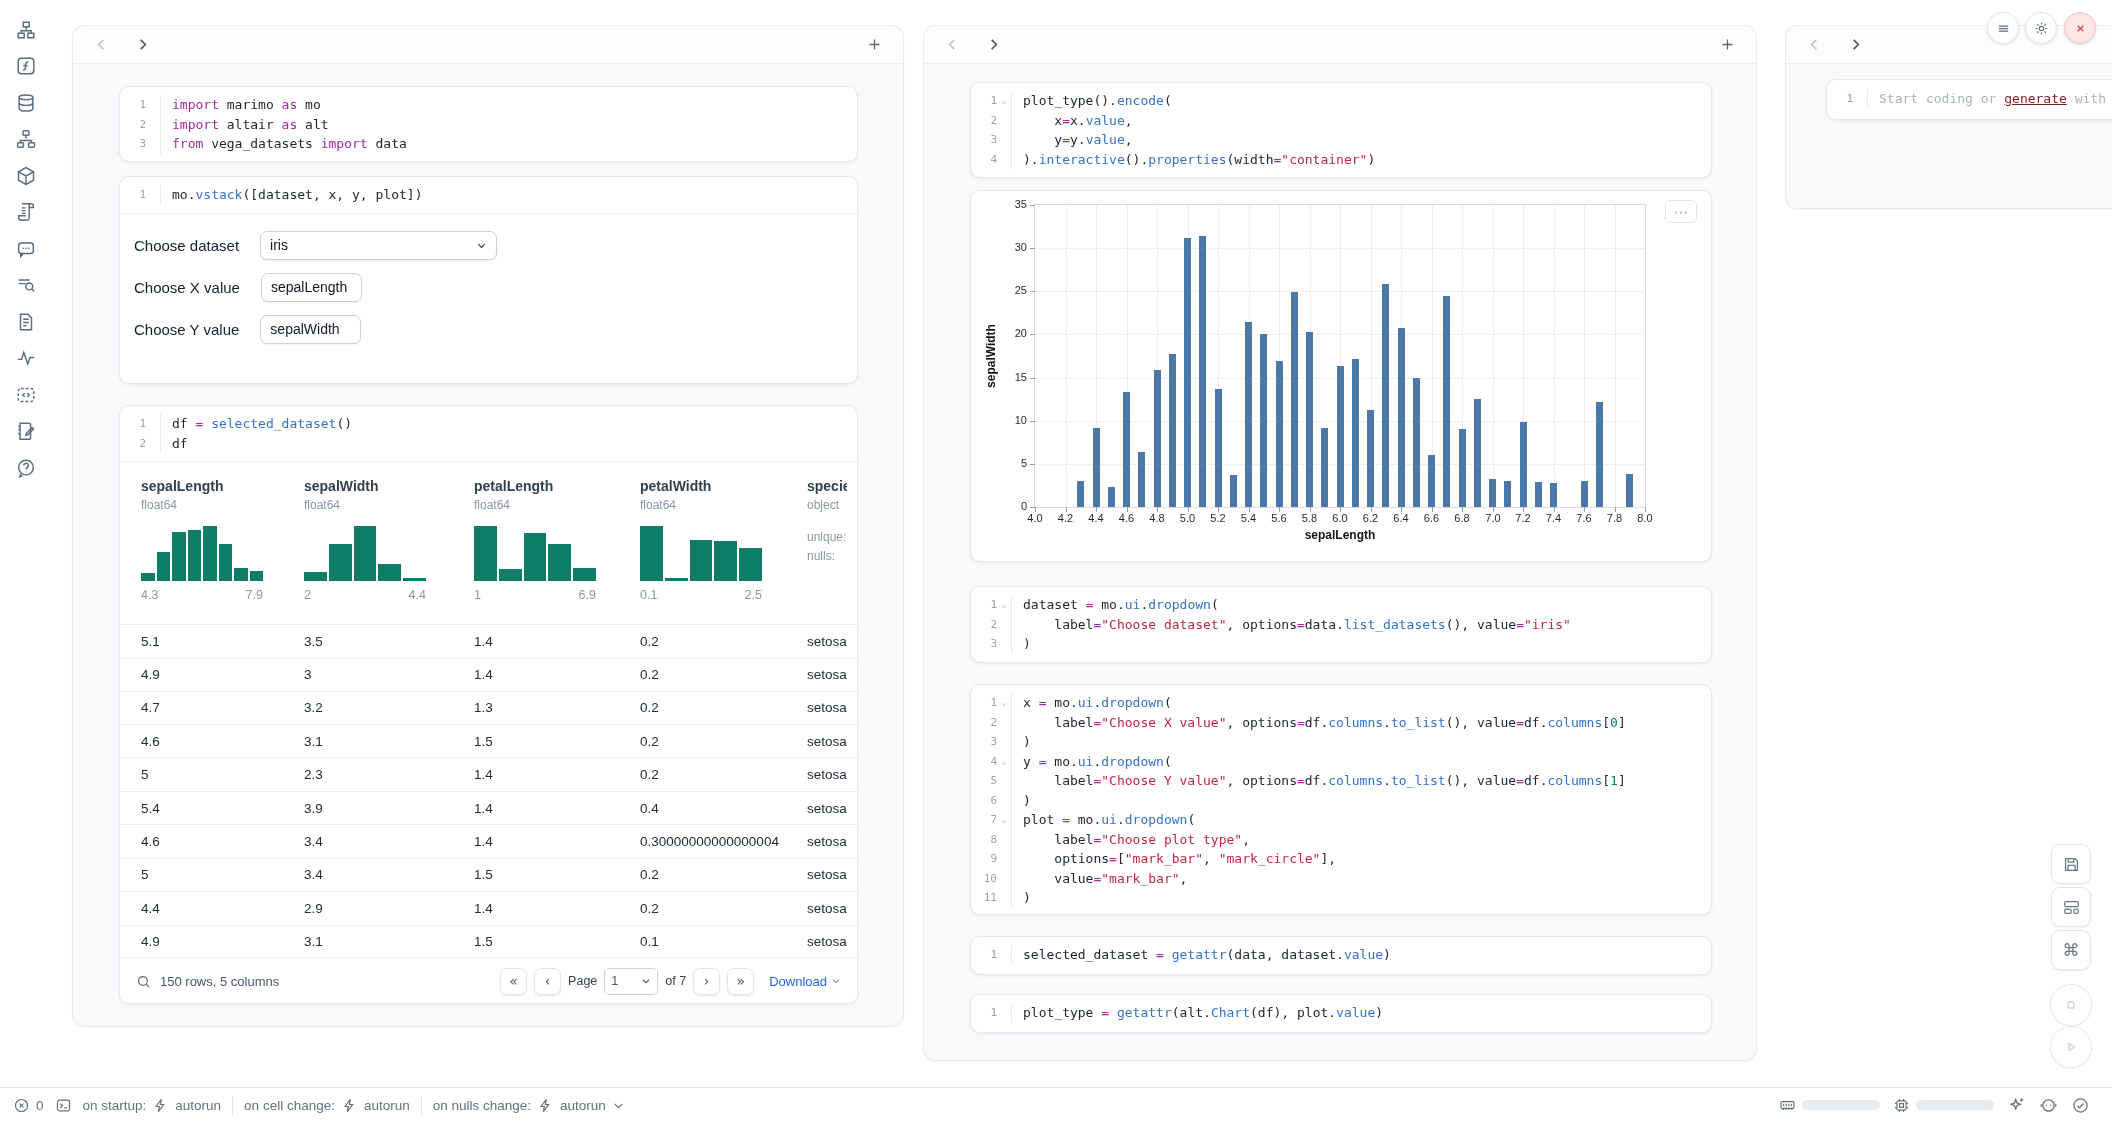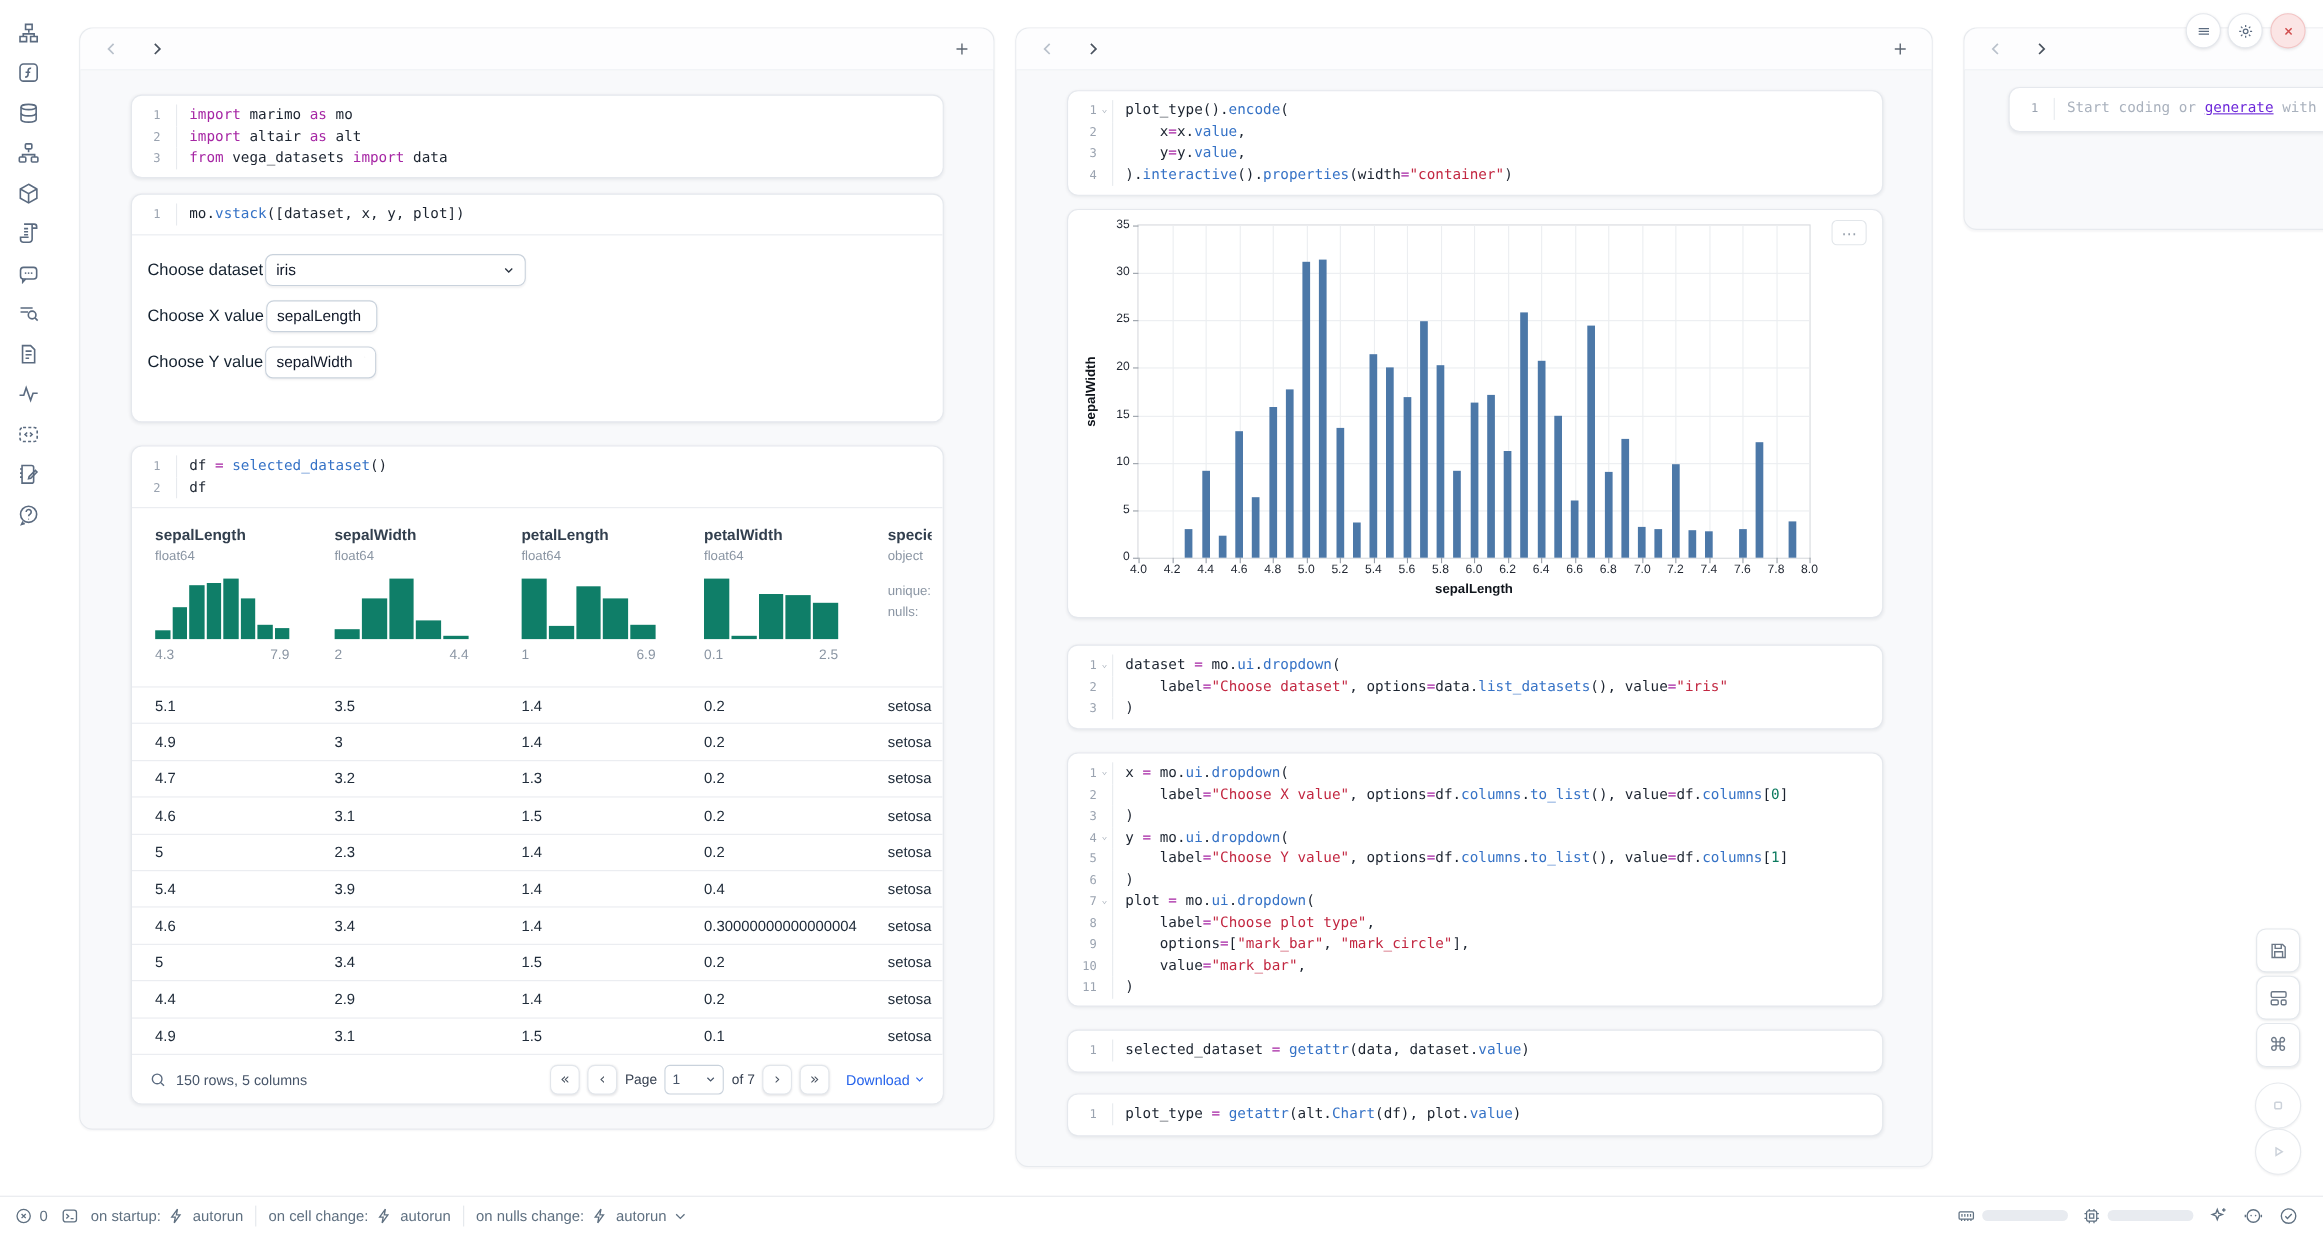--- a/index.html
+++ b/index.html
@@ -19,25 +19,25 @@
   .tbb.plus{margin-left:auto;color:#5d6773}
   
   .card{position:absolute;background:#fff;border:1px solid #e5e8ed;border-radius:10px;
         box-shadow:0 1px 3px rgba(16,24,40,.07);overflow:hidden}
   .code{padding:8px 0;cursor:text}
   .cl{display:flex;height:19.5px;line-height:19.5px;font-family:"DejaVu Sans Mono",monospace;font-size:13px}
   .ln{width:26px;text-align:right;color:#9aa3b0;font-size:11px;flex:none}
   .fold{width:14px;text-align:center;color:#aeb6c0;font-size:9px;flex:none}
   .ct{border-left:1px solid #e7eaee;padding-left:11px;white-space:pre;flex:1}
   .tk-k{color:#a626a4}.tk-f{color:#3572c6}.tk-s{color:#c22741}.tk-n{color:#0b7a5e}.tk-p{color:#1c2430}
-  .tk-g{color:#a9b1bd}.tk-u{color:#6d28d9;text-decoration:underline}
+  .tk-g{color:#a9b1bd}.tk-u{color:#7f1d1d;text-decoration:underline}
   
   .form{padding:17px 14px 4px 14px}
   .frow{display:flex;align-items:center;margin-bottom:13px;font-size:15px;color:#13202e}
-  .frow label{margin-right:2px}
+  .frow label{margin-right:21px}
   .sel{height:29px;border:1px solid #c9d2dc;border-radius:7px;background:#fff;box-sizing:border-box;
        box-shadow:0 1px 2px rgba(16,24,40,.06);display:flex;align-items:center;justify-content:space-between;
        padding:0 9px;font-size:14px;color:#101828;cursor:pointer}
   .sel .chv{width:11px;height:11px;color:#2a3340;margin-left:10px}
   .sel-w{width:237px}.sel-n{width:101px}.sel-p{width:108px}
   
   .thead{display:flex;padding:16px 0 0 21px;height:146px;box-sizing:content-box}
   .th{flex:none;overflow:hidden}
   .th b{font-size:14px;color:#323f4e;display:block}
   .th .ty{display:block;font-size:12px;color:#8a95a3;margin-top:4px}

